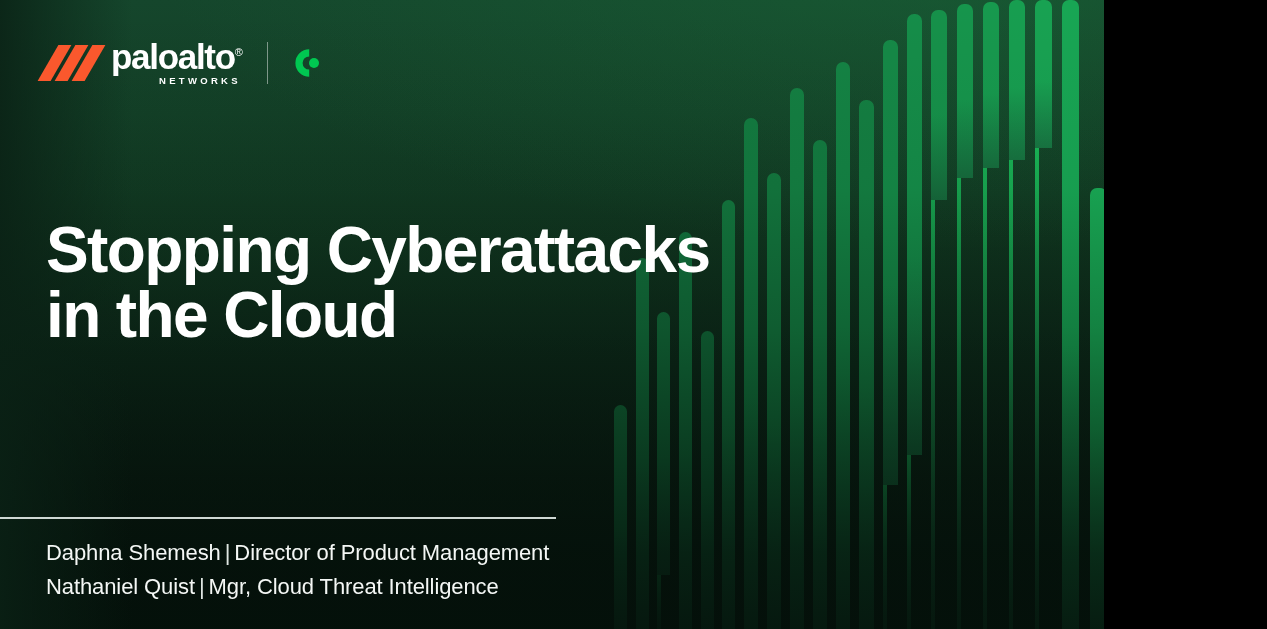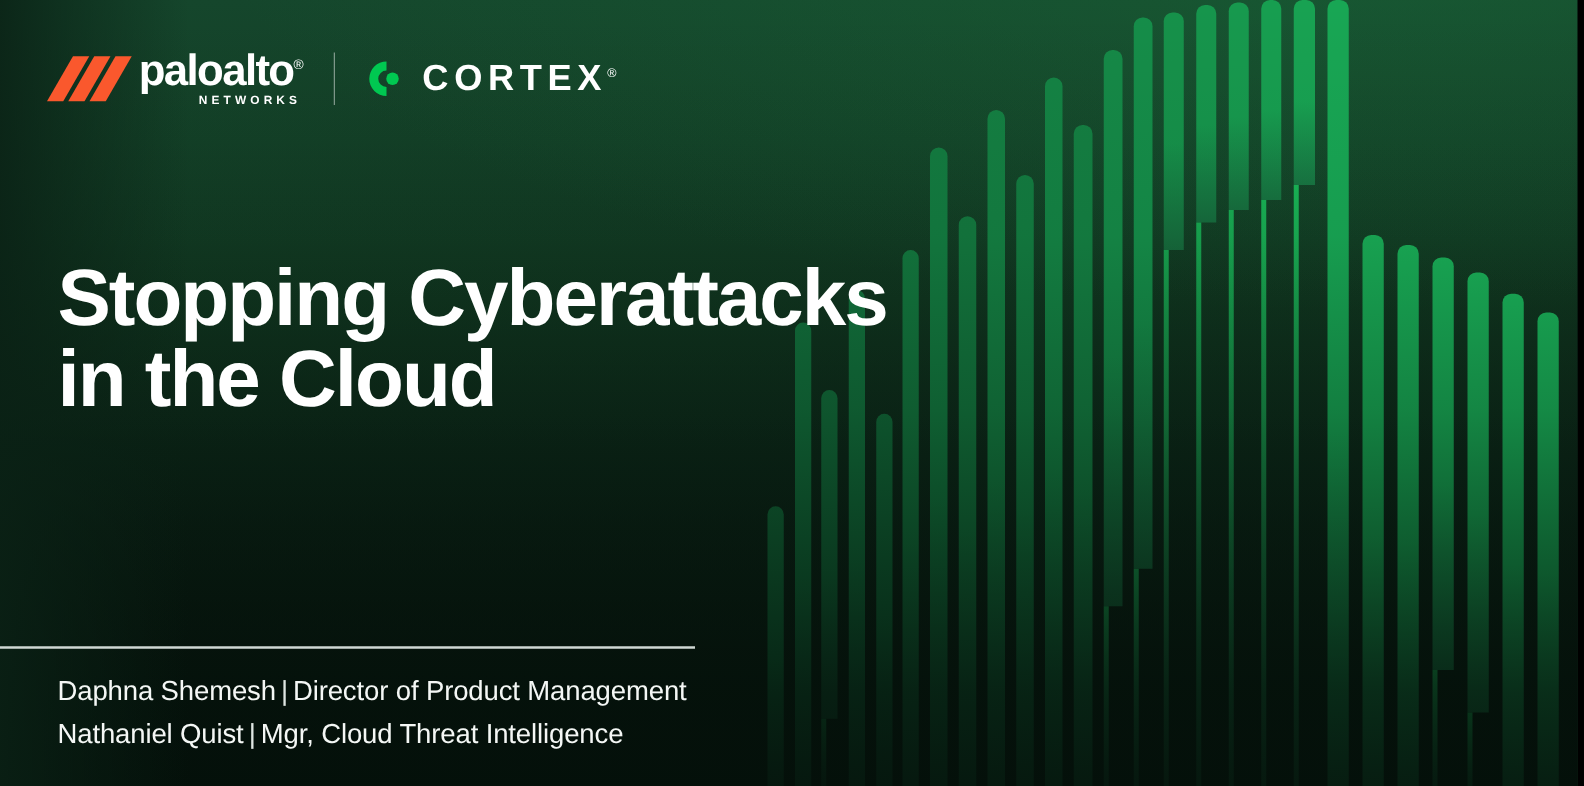--- a/index.html
+++ b/index.html
@@ -3,21 +3,21 @@
 <meta charset="utf-8">
 <title>Stopping Cyberattacks in the Cloud</title>
 <style>
   html, body {
     margin: 0;
     padding: 0;
     background: #000;
   }
   .slide {
     position: relative;
-    width: 1262px;
+    width: 1104px;
     height: 629px;
     overflow: hidden;
     font-family: "Liberation Sans", sans-serif;
     background: #0d2a1c;
   }
   
   .bg-base {
     position: absolute;
     inset: 0;
     background:
@@ -169,21 +169,21 @@
     font-size: 10px;
     vertical-align: super;
     letter-spacing: 0;
     font-weight: 400;
   }
 
   
   .title {
     position: absolute;
     left: 46px;
-    top: 163px;
+    top: 175px;
     color: #ffffff;
     font-size: 64px;
     font-weight: 700;
     line-height: 1.02;
     letter-spacing: -1.6px;
     max-width: 760px;
     white-space: pre-line;
   }
   .subtitle {
     position: absolute;
@@ -334,21 +334,20 @@
 
     <span class="logo-divider"></span>
 
     <div class="cortex-logo">
       <span class="cortex-mark">
         <svg width="30" height="30" viewBox="0 0 30 30" aria-hidden="true">
           <path d="M15.2 1.2 A13.8 13.8 0 1 0 15.2 28.8 L15.2 21.6 A6.6 6.6 0 1 1 15.2 8.4 Z" fill="#00C851"></path>
           <circle cx="20.0" cy="15" r="5.0" fill="#00C851"></circle>
         </svg>
       </span>
-      <span class="cortex-word"><span>CORTEX</span><span class="cortex-reg">®</span></span>
     </div>
   </div>
 
   <h1 class="title">Stopping Cyberattacks
 in the Cloud</h1>
 
   <div class="rule"></div>
 
   <div class="presenters" id="presenters">
       <div class="presenter"><span>Daphna Shemesh</span><span class="sep">|</span><span>Director of Product Management</span></div>

